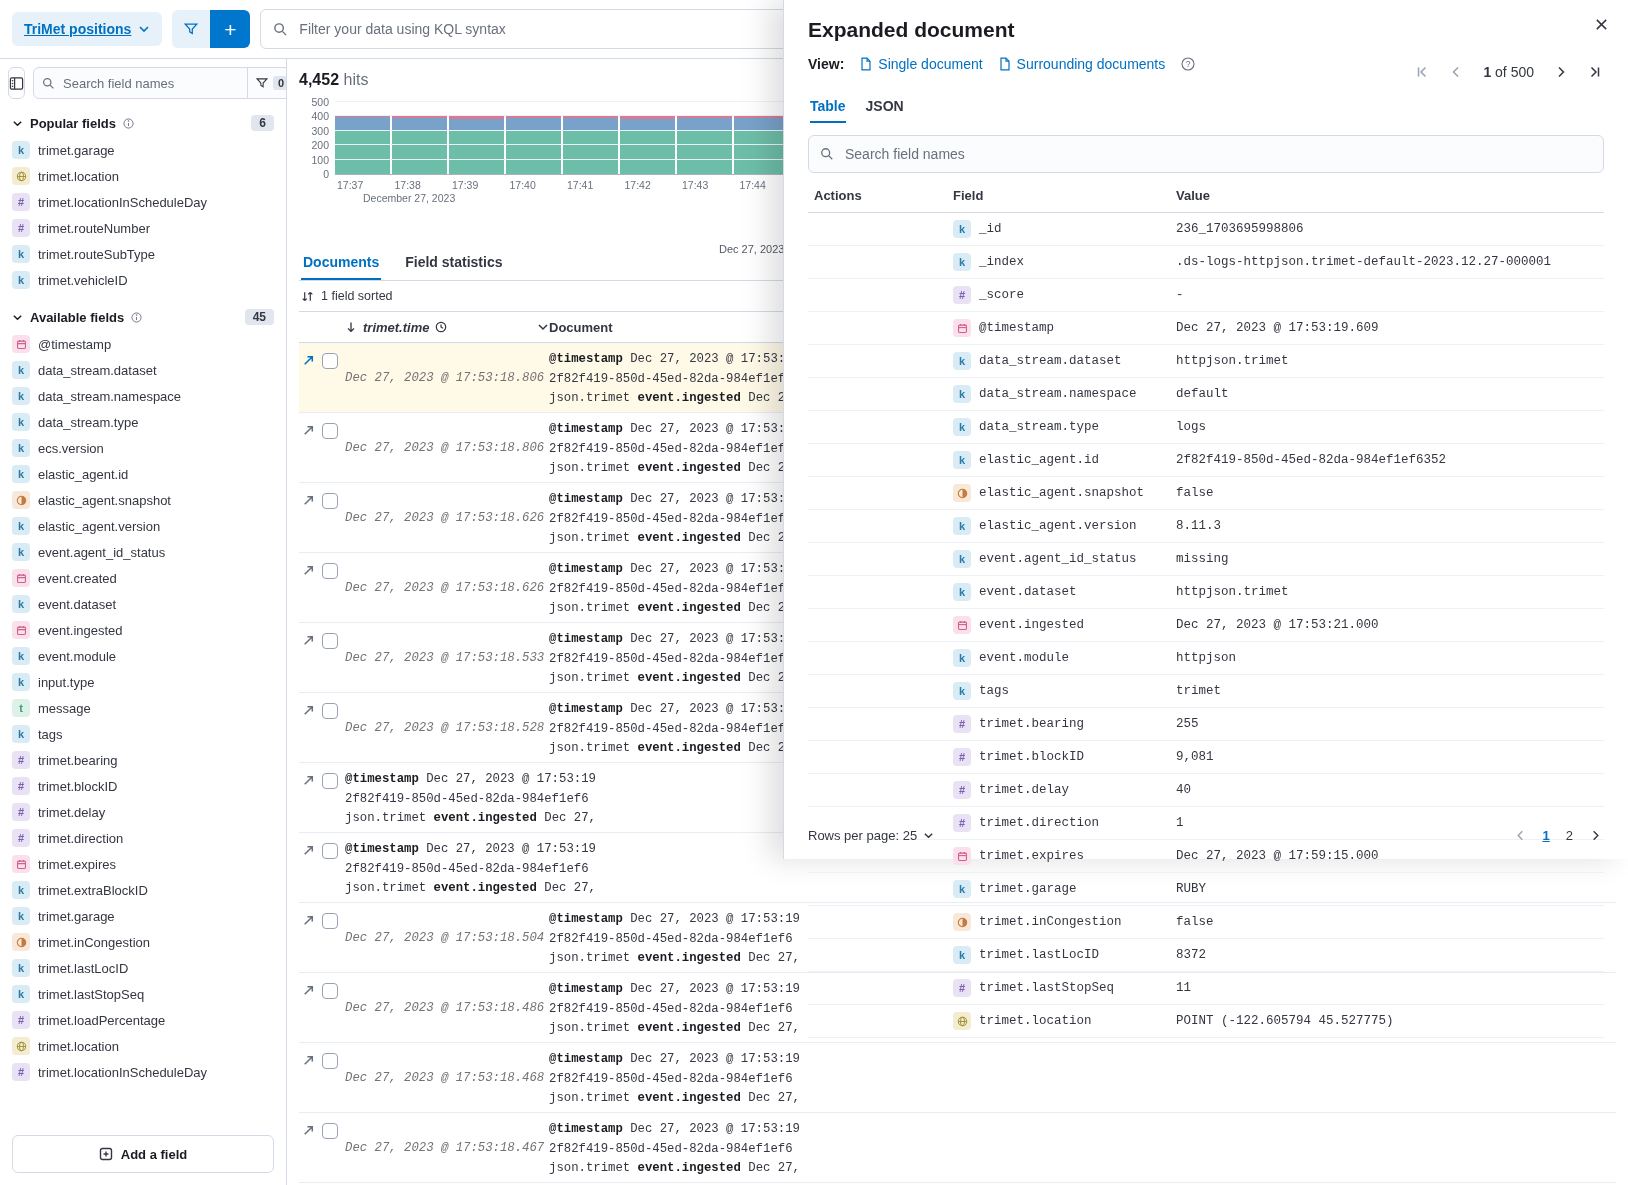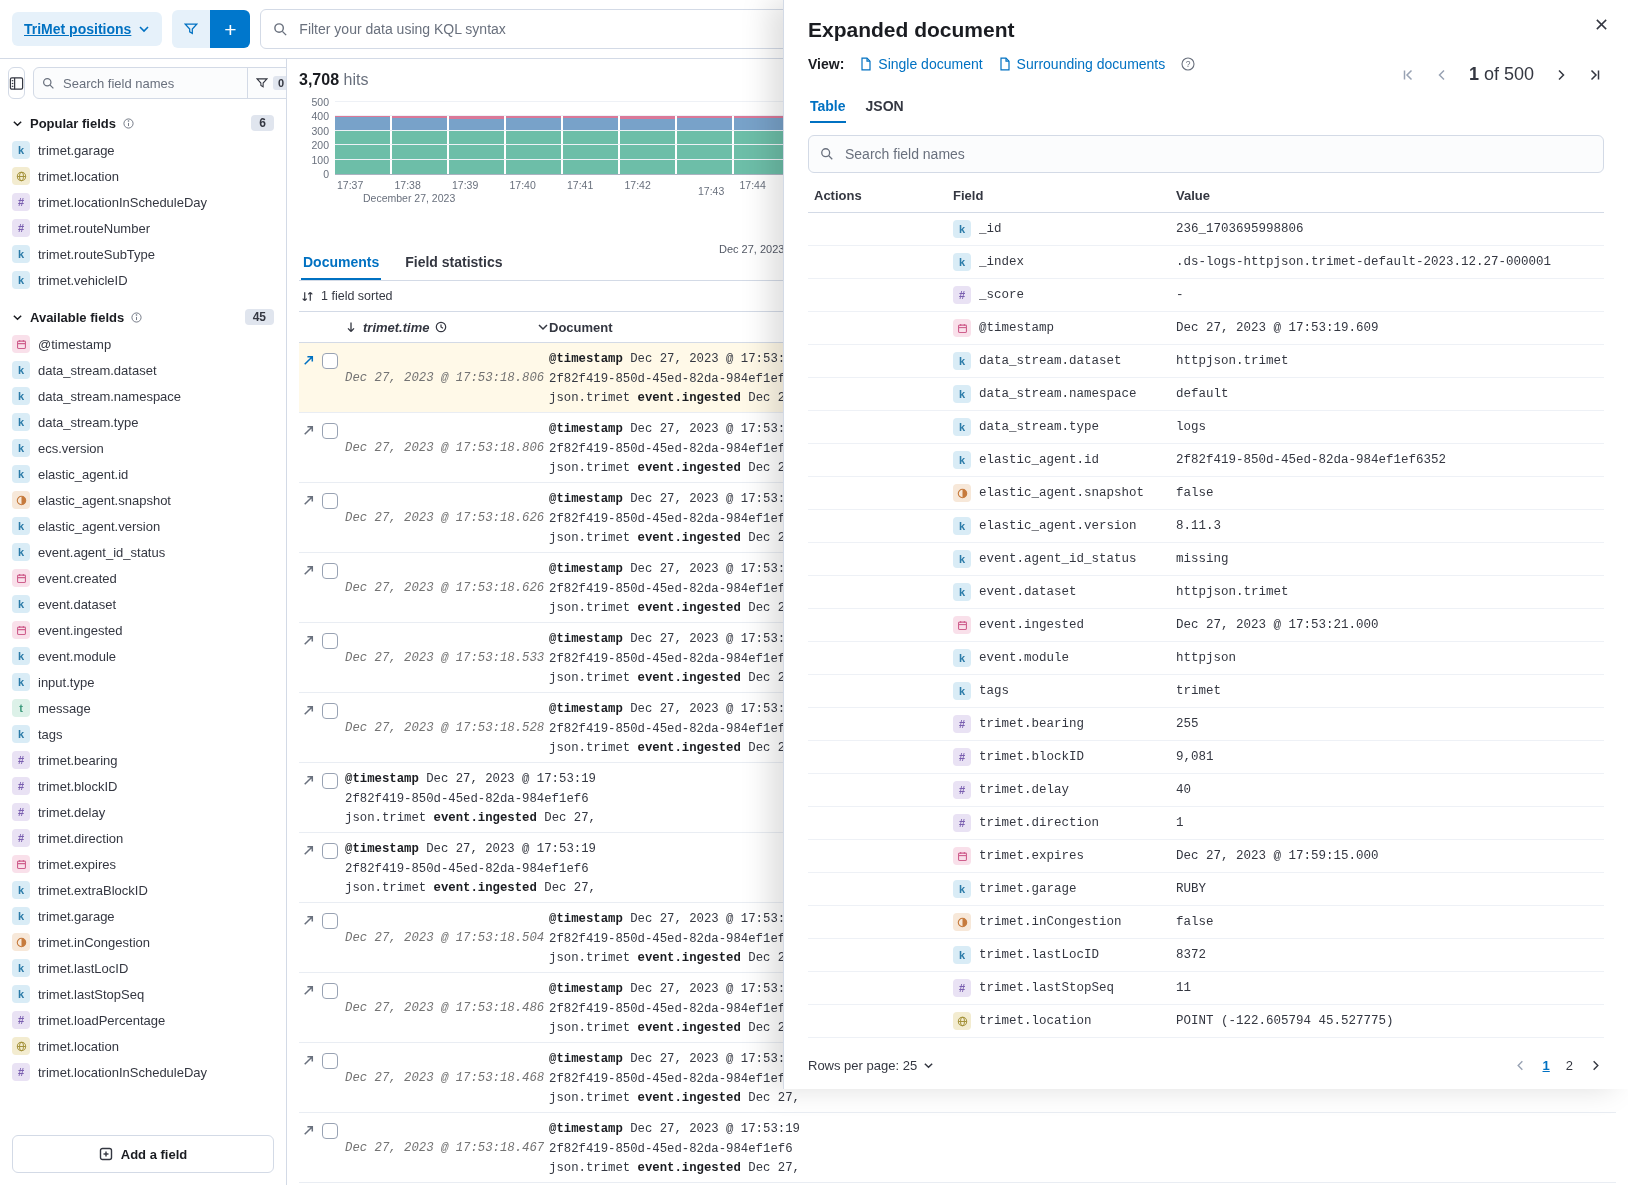--- a/index.html
+++ b/index.html
@@ -92,30 +92,30 @@
   .dg-row.selected { background:#fff9e8; }
   .dg-row .c-controls { padding-top:3px; }
   .expand-btn { color:#69707d; padding:1px; }
   .dg-row.selected .expand-btn { color:#0071c2; }
   .cb { width:16px; height:16px; border:1px solid #98a2b3; border-radius:4px; background:#fff; flex:none; }
   .time-cell { font-size:12.3px; line-height:19px; color:#737373; }
   .doc-cell { font-size:12.3px; line-height:19.5px; color:#343741; overflow:hidden; white-space:nowrap; }
   .doc-cell b { font-weight:700; color:#1a1c21; }
 
   
-  .flyout { position:absolute; top:0; left:783px; width:845px; height:1089px; background:#fff; z-index:10;
+  .flyout { position:absolute; top:0; left:783px; width:845px; height:859px; background:#fff; z-index:10;
     border-left:1px solid #d3dae6; box-shadow:-14px 0 28px rgba(0,0,0,.13); padding:18px 24px; }
   .close-x { position:absolute; top:14px; right:16px; color:#343741; padding:4px; }
   .fly-title { font-size:21px; font-weight:700; color:#1a1c21; }
   .view-row { display:flex; align-items:center; gap:16px; margin-top:14px; font-size:14px; }
   .view-label { font-weight:700; color:#1a1c21; }
   .doc-link { color:#0071c2; display:flex; gap:6px; align-items:center; cursor:pointer; }
   .help { color:#69707d; }
   .top-pager { position:absolute; top:64px; right:26px; display:flex; align-items:center; gap:20px;
-    font-size:18px; color:#343741; }
+    font-size:14px; color:#343741; }
   .pg-dis { color:#98a2b3; }
   .pg-en { color:#343741; }
   .pg-text .cur { font-weight:700; }
   .fly-tabs { display:flex; gap:20px; margin-top:26px; padding:0 2px; }
   .fly-tab { font-size:14px; font-weight:600; color:#343741; padding-bottom:9px; }
   .fly-tab.active { color:#0071c2; box-shadow:inset 0 -2px 0 #0071c2; }
   .fly-search { margin-top:12px; height:38px; border:1px solid #d3dae6; background:#fbfcfd; border-radius:6px;
     display:flex; align-items:center; gap:9px; padding:0 11px; color:#69707d; }
   .fly-cols { display:flex; height:34px; align-items:center; border-bottom:1px solid #d3dae6; font-size:13px;
     font-weight:700; color:#343741; margin-top:6px; }
@@ -435,21 +435,21 @@
           <line x1="7" y1="4.5" x2="7" y2="9.5"></line>
           <line x1="4.5" y1="7" x2="9.5" y2="7"></line>
         </svg>
     </span>
     <span>Add a field</span>
   </button>
 </div>
 
 <div class="main">
   <div class="hits">
-    <b>3,708</b>
+    <b>4,452</b>
     <span>hits</span>
   </div>
 
   <div class="chart">
     <div id="ylabels">
         <span class="ylab" style="bottom: -5px;">0</span>
         <span class="ylab" style="bottom: 9.4px;">100</span>
         <span class="ylab" style="bottom: 23.8px;">200</span>
         <span class="ylab" style="bottom: 38.2px;">300</span>
         <span class="ylab" style="bottom: 52.6px;">400</span>
@@ -504,21 +504,21 @@
         <div class="gridline" style="bottom: 57.6px;"></div>
         <div class="gridline" style="bottom: 72px;"></div>
       </div>
     <div id="xlabels">
         <span style="left: 2px;">17:37</span>
         <span style="left: 59.5px;">17:38</span>
         <span style="left: 117px;">17:39</span>
         <span style="left: 174.5px;">17:40</span>
         <span style="left: 232px;">17:41</span>
         <span style="left: 289.5px;">17:42</span>
-        <span style="left: 363px; margin-top: 6px;">17:43</span>
+        <span style="left: 347px;">17:43</span>
         <span style="left: 404.5px;">17:44</span>
       </div>
     <div class="date-lab">December 27, 2023</div>
     <div class="axis-title">Dec 27, 2023</div>
   </div>
 
   <div class="tabs">
     <div class="tab active">Documents</div>
     <div class="tab">Field statistics</div>
   </div>

